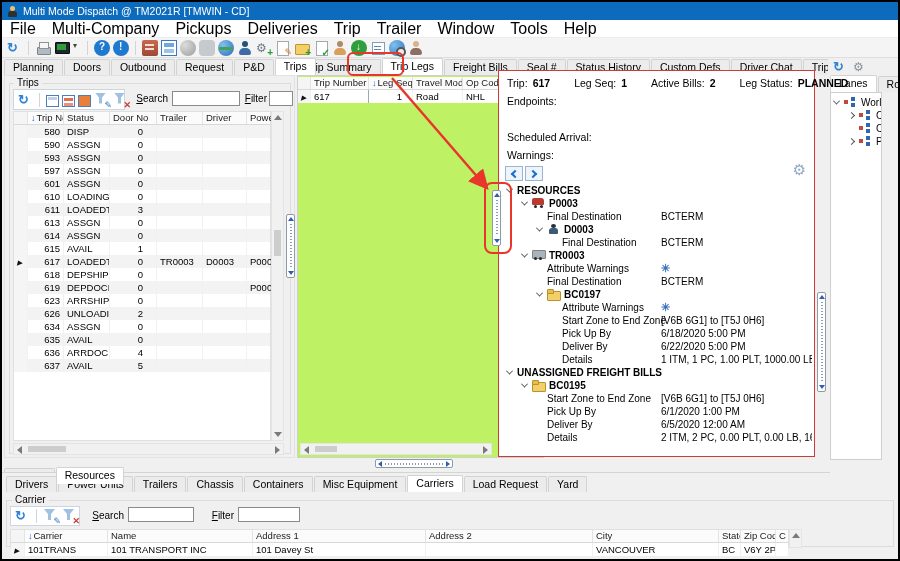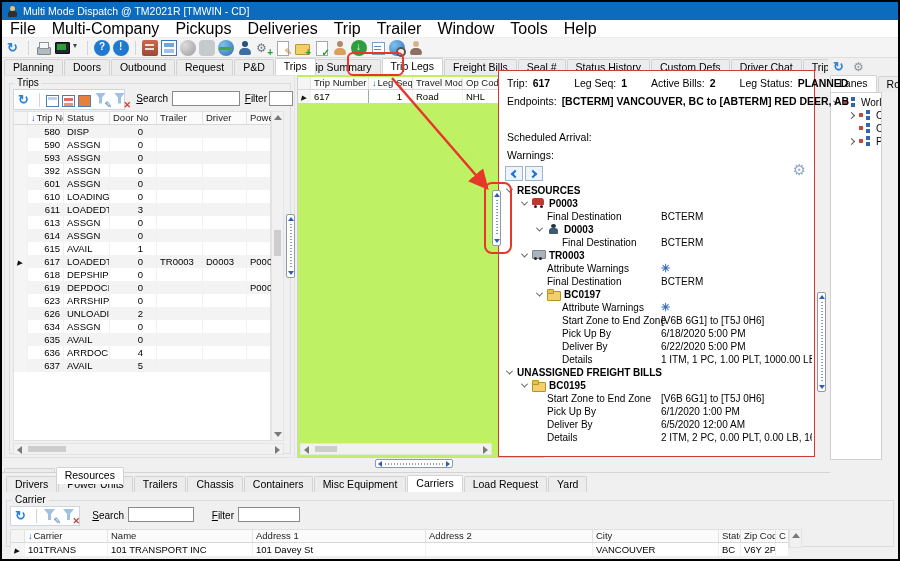--- a/index.html
+++ b/index.html
@@ -283,21 +283,21 @@
             <span class="c num">593</span>
             <span class="c">ASSGN</span>
             <span class="c num" style="padding-right:13px">0</span>
             <span class="c"></span>
             <span class="c"></span>
             <span class="c"></span>
           </div>
 
           <div class="grow" style="grid-template-columns:14px 36px 46px 47px 46px 44px 25px">
             <span class="c rh"><i class="mk"></i></span>
-            <span class="c num">392</span>
+            <span class="c num">597</span>
             <span class="c">ASSGN</span>
             <span class="c num" style="padding-right:13px">0</span>
             <span class="c"></span>
             <span class="c"></span>
             <span class="c"></span>
           </div>
 
           <div class="grow" style="grid-template-columns:14px 36px 46px 47px 46px 44px 25px">
             <span class="c rh"><i class="mk"></i></span>
             <span class="c num">601</span>
@@ -500,21 +500,20 @@
         <span class="b">1</span>
         <span class="gap"></span>
       <span>Active Bills:</span>
         <span class="b">2</span>
         <span class="gap"></span>
       <span>Leg Status:</span>
         <span class="b">PLANNED</span>
     </div>
     <div class="abs dline" style="left:8px;top:24px">
       <span>Endpoints:</span>
-        <span class="b">[BCTERM] VANCOUVER, BC to [ABTERM] RED DEER, AB</span>
     </div>
     <div class="abs dline" style="left:8px;top:60px">
       <span>Scheduled Arrival:</span>
     </div>
     <div class="abs dline" style="left:8px;top:78px">
       <span>Warnings:</span>
     </div>
     <span class="abs navbtn" style="left:6px;top:95px">
         <i class="chl"></i>
       </span>

